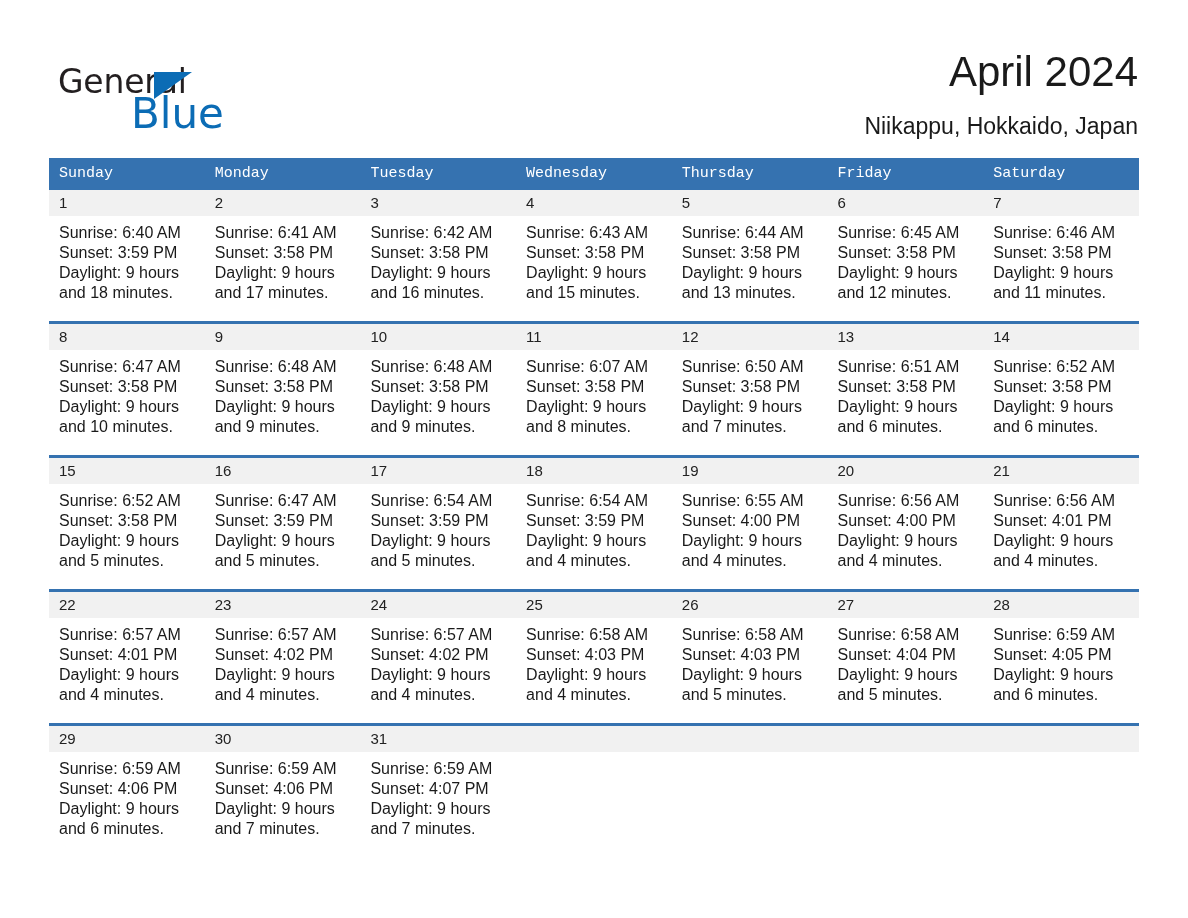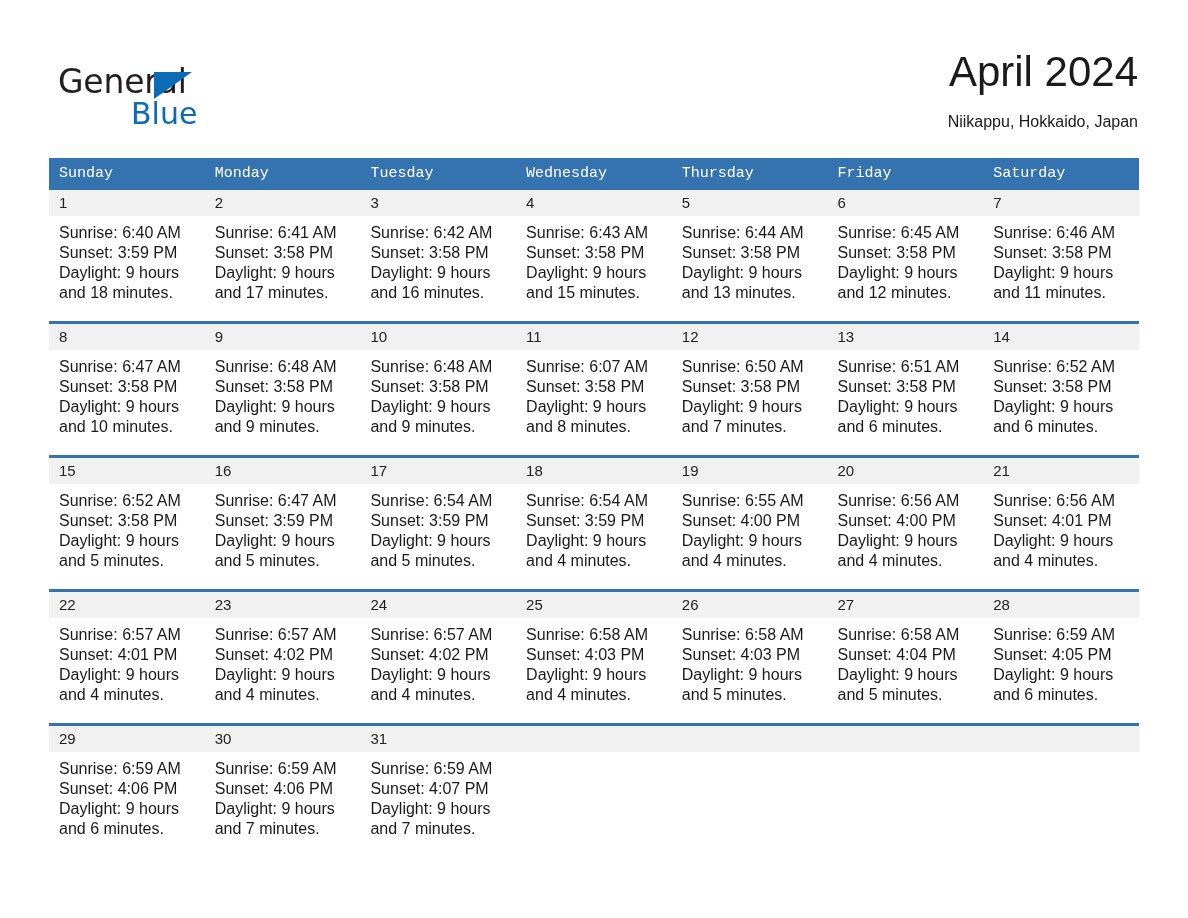--- a/index.html
+++ b/index.html
@@ -52,39 +52,39 @@
     top: 9px;
     width: 0;
     height: 0;
     border-left: 38px solid #0b6cb5;
     border-bottom: 27px solid transparent;
   }
   .logo-blue {
     position: absolute;
     left: 73px;
     top: 32px;
-    font-size: 30px;
+    font-size: 42px;
     color: #0b6cb5;
     font-family: "DejaVu Sans", sans-serif;
     line-height: 38px;
   }
   .title {
     position: absolute;
     right: 50px;
     top: 48px;
     font-size: 42px;
     color: #1a1a1a;
     text-align: right;
     white-space: nowrap;
   }
   .subtitle {
     position: absolute;
     right: 50px;
     top: 113px;
-    font-size: 16px;
+    font-size: 23px;
     color: #1a1a1a;
     text-align: right;
     white-space: nowrap;
   }
 
   
   .calendar {
     position: absolute;
     left: 49px;
     top: 158px;

